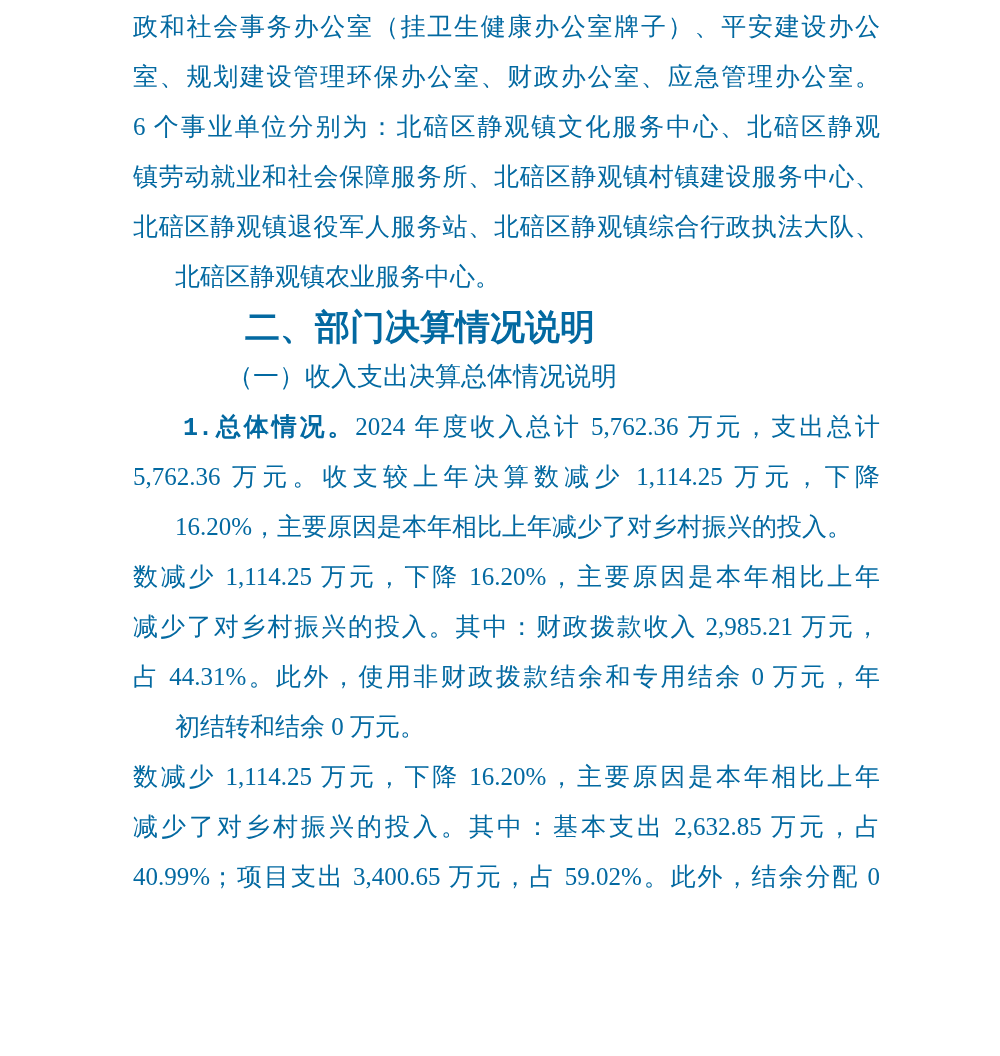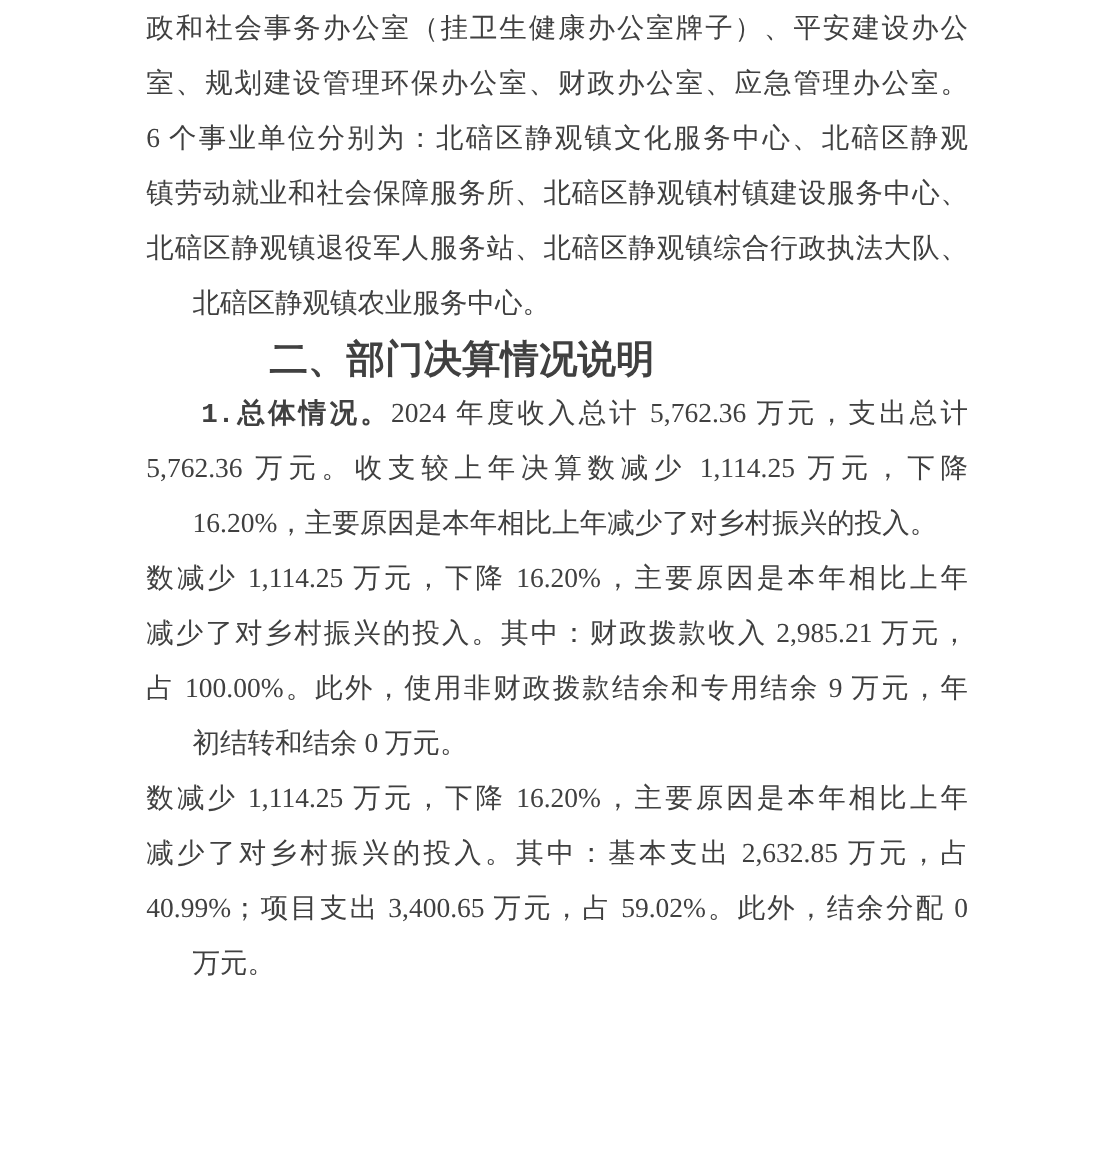--- a/index.html
+++ b/index.html
@@ -5,21 +5,21 @@
   html, body {
     margin: 0;
     padding: 0;
     background: #ffffff;
   }
   .page {
     position: relative;
     width: 1000px;
     height: 896px;
     background: #ffffff;
-    color: #404040;
+    color: #0369a1;
     box-sizing: border-box;
     padding: 2px 120px 0 133px;
     font-family: "Liberation Serif", "DejaVu Serif", serif;
     font-size: 25px;
     line-height: 50px;
     overflow: hidden;
   }
   .line {
     height: 50px;
     overflow: hidden;
@@ -62,31 +62,32 @@
     <div class="line fill">政和社会事务办公室（挂卫生健康办公室牌子）、平安建设办公</div>
     <div class="line fill">室、规划建设管理环保办公室、财政办公室、应急管理办公室。</div>
     <div class="line fill">6 个事业单位分别为：北碚区静观镇文化服务中心、北碚区静观</div>
     <div class="line fill">镇劳动就业和社会保障服务所、北碚区静观镇村镇建设服务中心、</div>
     <div class="line fill">北碚区静观镇退役军人服务站、北碚区静观镇综合行政执法大队、</div>
     <div class="line lastline">北碚区静观镇农业服务中心。</div>
   </div>
 
   <div class="line heading indent lastline">二、部门决算情况说明</div>
 
+  <div class="line subheading indent lastline">（一）收入支出决算总体情况说明</div>
 
   <div class="para">
     <div class="line fill indent"><span class="lead">1.总体情况。</span><span>2024 年度收入总计 5,762.36 万元，支出总计</span></div>
     <div class="line fill">5,762.36 万元。收支较上年决算数减少 1,114.25 万元，下降</div>
     <div class="line lastline">16.20%，主要原因是本年相比上年减少了对乡村振兴的投入。</div>
   </div>
 
   <div class="para">
     <div class="line fill">数减少 1,114.25 万元，下降 16.20%，主要原因是本年相比上年</div>
     <div class="line fill">减少了对乡村振兴的投入。其中：财政拨款收入 2,985.21 万元，</div>
-    <div class="line fill">占 100.00%。此外，使用非财政拨款结余和专用结余 9 万元，年</div>
+    <div class="line fill">占 44.31%。此外，使用非财政拨款结余和专用结余 0 万元，年</div>
     <div class="line lastline">初结转和结余 0 万元。</div>
   </div>
 
   <div class="para">
     <div class="line fill">数减少 1,114.25 万元，下降 16.20%，主要原因是本年相比上年</div>
     <div class="line fill">减少了对乡村振兴的投入。其中：基本支出 2,632.85 万元，占</div>
     <div class="line fill">40.99%；项目支出 3,400.65 万元，占 59.02%。此外，结余分配 0</div>
     <div class="line lastline">万元。</div>
   </div>
 

